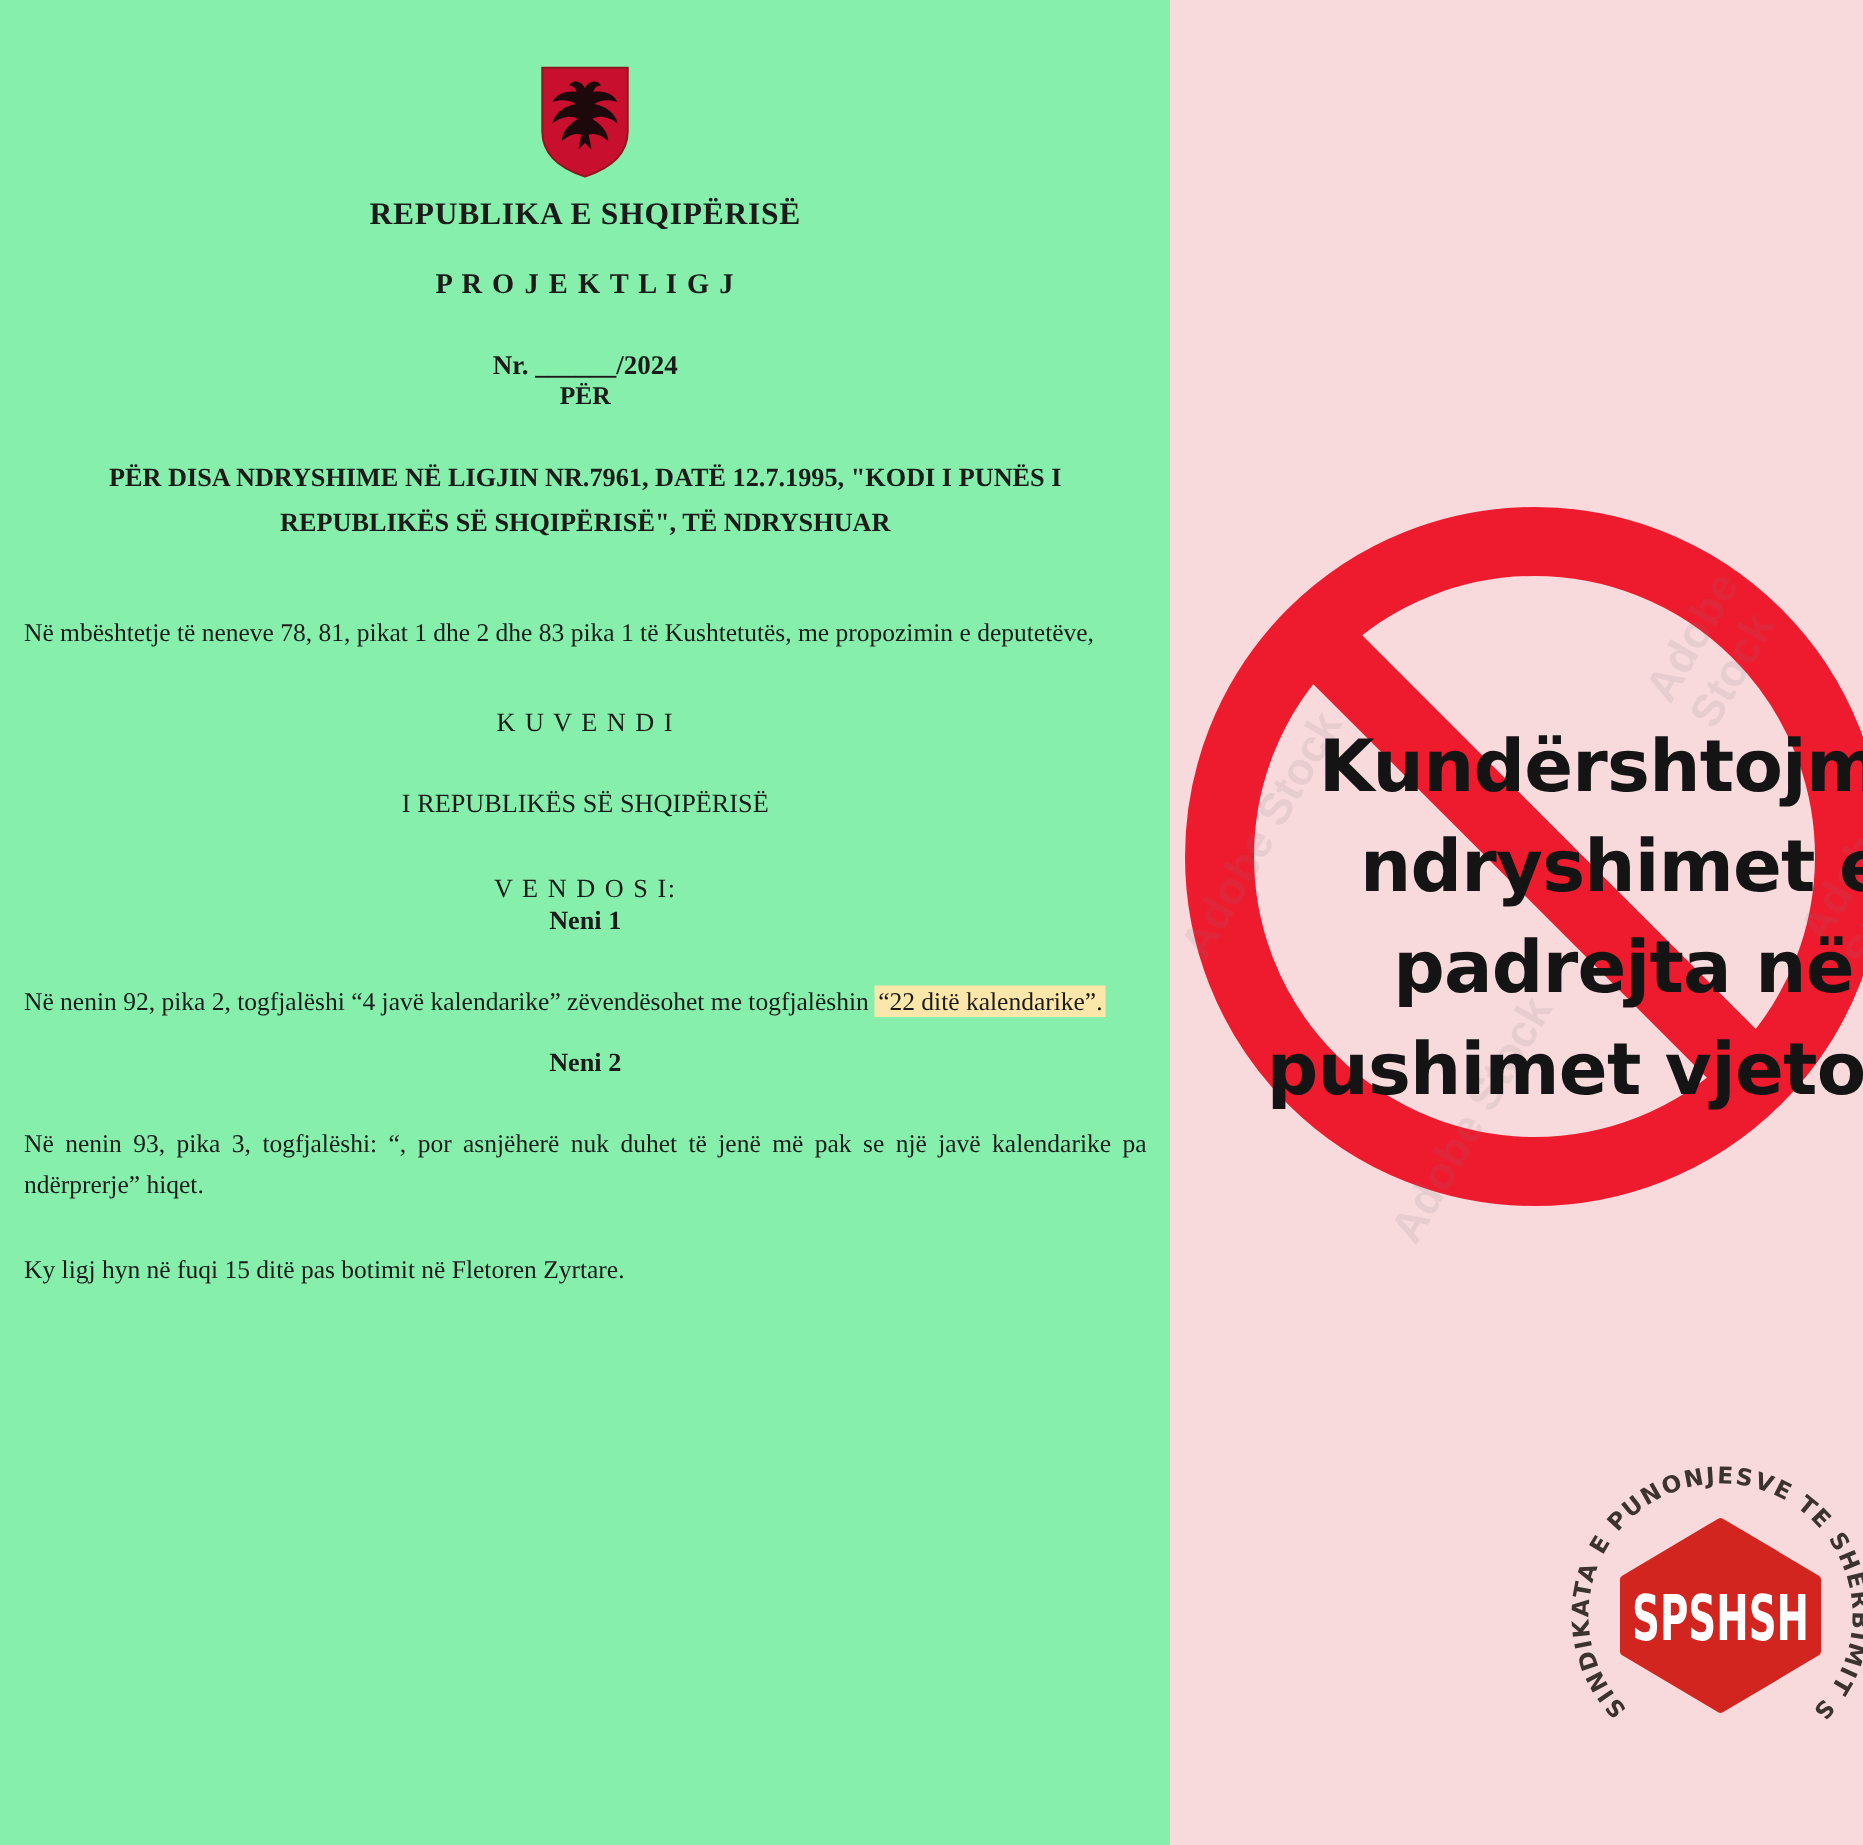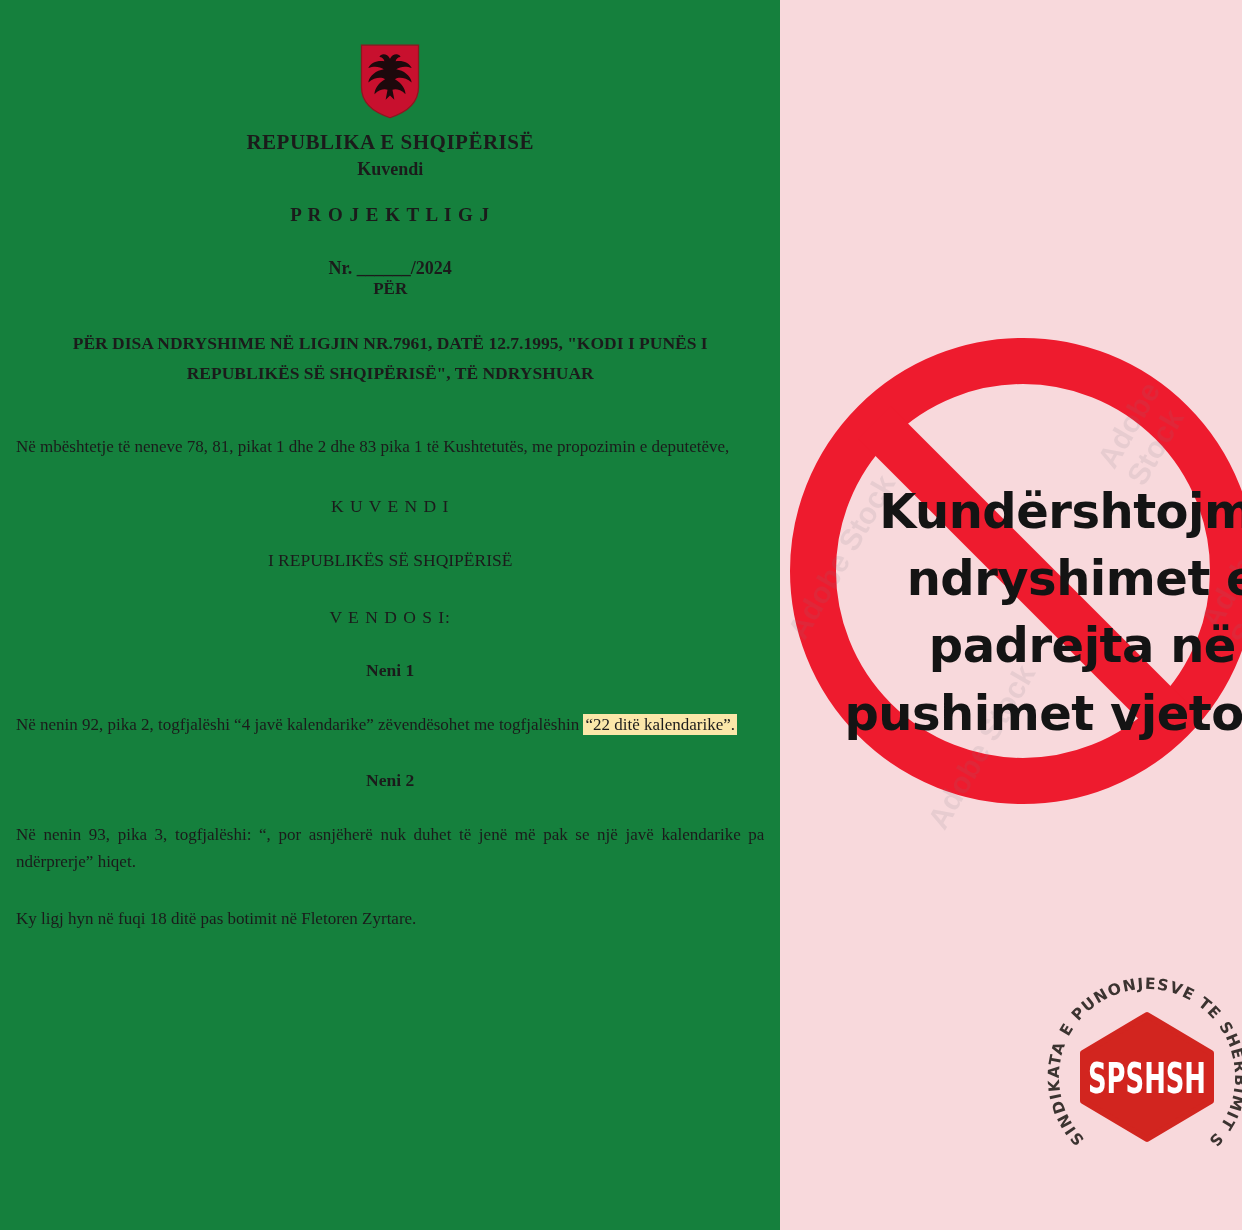--- a/index.html
+++ b/index.html
@@ -1,37 +1,37 @@
 <!DOCTYPE html>
 <html><head>
 <meta charset="utf-8">
 <style>
   html,body{margin:0;padding:0;}
   body{width:1242px;height:1230px;overflow:hidden;background:#fff;}
   .page{position:relative;width:1242px;height:1230px;display:flex;}
 
   
   .document{
-    position:relative;width:862px;height:1230px;background:#15803d;
+    position:relative;width:862px;height:1230px;background:#86efac;
     font-family:"Liberation Serif", serif;color:#1b1b1b;
     box-sizing:border-box;padding:42px 16px 0 16px;
   }
   .doc-center{text-align:center;}
   .coat{display:block;margin:0 auto 6px auto;width:62px;height:82px;}
   .republic{font-weight:bold;font-size:21px;letter-spacing:.5px;}
   .assembly{font-weight:bold;font-size:18px;margin-top:4px;}
   .doctype{font-weight:bold;font-size:19px;margin-top:24px;letter-spacing:1px;}
   .number{font-weight:bold;font-size:18px;margin-top:32px;}
   .per{font-weight:bold;font-size:17px;}
   .title{font-weight:bold;font-size:17.5px;line-height:1.7;margin:30px auto 0 auto;max-width:700px;}
   .para{font-size:17px;line-height:1.6;text-align:justify;margin-top:44px;}
   .para.tight{margin-top:30px;}
   .heading-sp{font-size:17.5px;margin-top:36px;letter-spacing:1px;}
   .heading-plain{font-size:17.5px;margin-top:33px;}
-  .neni{font-weight:bold;font-size:17.5px;margin-top:32px;}
+  .neni{font-weight:bold;font-size:17.5px;}
   .hl{background:#fbe7a9;padding:1px 2px;}
 
   
   .poster{
     position:relative;width:512px;height:1230px;background:#f8d9dc;
     font-family:"DejaVu Sans","Liberation Sans",sans-serif;overflow:hidden;
   }
   .ban-svg{position:absolute;left:0;top:330px;}
   .slogan{
     position:absolute;left:0;top:478px;width:604px;text-align:center;
@@ -51,21 +51,20 @@
 <div class="page">
 
   <div class="document">
 
     <div class="doc-center">
       <svg class="coat" viewBox="0 0 100 130">
         <path d="M4,4 H96 V72 C96 97 78 112 50 121 C22 112 4 97 4 72 Z" fill="#c8102e" stroke="#8d1620" stroke-width="2"></path>
         <path fill="#1d090c" d="M50 26 C46 17 35 17 33 23 C37 23 40 26 41 30 C30 28 19 32 15 41 C25 37 34 39 40 43 C28 45 17 53 15 64 C25 56 36 55 42 59 C32 65 25 74 25 83 C33 75 42 74 46 76 L43 92 L50 85 L57 92 L54 76 C58 74 67 75 75 83 C75 74 68 65 58 59 C64 55 75 56 85 64 C83 53 72 45 60 43 C66 39 75 37 85 41 C81 32 70 28 59 30 C60 26 63 23 67 23 C65 17 54 17 50 26 Z"></path>
       </svg>
       <div class="republic">REPUBLIKA E SHQIPËRISË</div>
-      <div class="assembly">Kuvendi</div>
       <div class="doctype">P R O J E K T L I G J</div>
       <div class="number">Nr. ______/2024</div>
       <div class="per">PËR</div>
       <div class="title">PËR DISA NDRYSHIME NË LIGJIN NR.7961, DATË 12.7.1995, "KODI I PUNËS I REPUBLIKËS SË SHQIPËRISË", TË NDRYSHUAR</div>
     </div>
 
     <p class="para">Në mbështetje të neneve 78, 81, pikat 1 dhe 2 dhe 83 pika 1 të Kushtetutës, me propozimin e deputetëve,</p>
 
     <div class="doc-center">
       <div class="heading-sp">K U V E N D I</div>
@@ -77,21 +76,21 @@
     <div class="doc-center">
       <div class="neni">Neni 1</div>
     </div>
     <p class="para tight"><span>Në nenin 92, pika 2, togfjalëshi “4 javë kalendarike” zëvendësohet me togfjalëshin </span><span class="hl">“22 ditë kalendarike”.</span></p>
 
     <div class="doc-center">
       <div class="neni">Neni 2</div>
     </div>
     <p class="para tight">Në nenin 93, pika 3, togfjalëshi: “, por asnjëherë nuk duhet të jenë më pak se një javë kalendarike pa ndërprerje” hiqet.</p>
 
-    <p class="para tight" style="text-align:left;">Ky ligj hyn në fuqi 18 ditë pas botimit në Fletoren Zyrtare.</p>
+    <p class="para tight" style="text-align:left;">Ky ligj hyn në fuqi 15 ditë pas botimit në Fletoren Zyrtare.</p>
   </div>
 
   <div class="poster">
 
     <svg class="ban-svg" width="490" height="490" viewBox="0 0 490 490">
       <circle cx="243" cy="241" r="210" fill="none" stroke="#ee1b2e" stroke-width="46"></circle>
       <line x1="94.5" y1="92.5" x2="391.5" y2="389.5" stroke="#ee1b2e" stroke-width="46"></line>
     </svg>
 
     <div class="watermark" style="left:300px;top:370px;">Adobe Stock</div>

